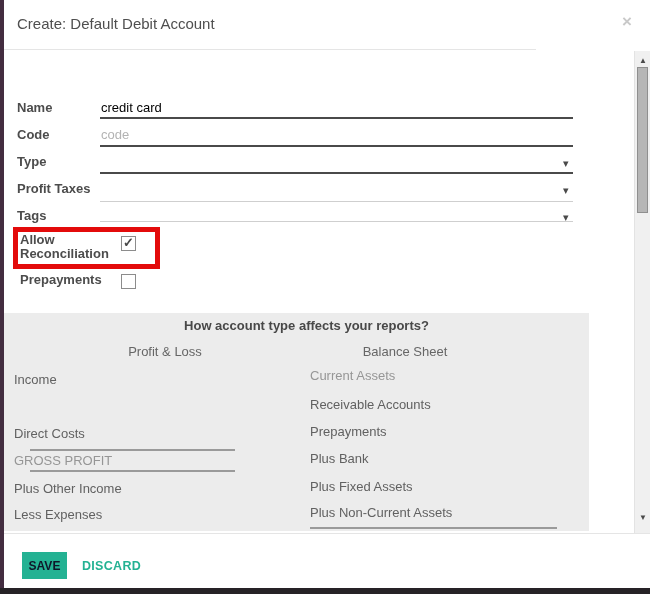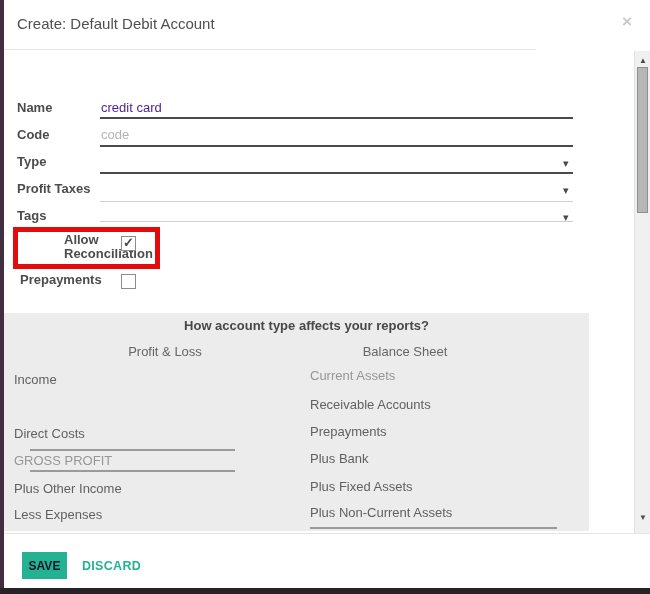--- a/index.html
+++ b/index.html
@@ -18,21 +18,21 @@
   
   .modal{position:absolute;left:4px;top:0;width:646px;height:588px;background:#fff;}
   .modal-header{position:absolute;left:0;top:0;width:532px;height:50px;border-bottom:1px solid #e5e5e5;background:#fff;}
   .modal-title{position:absolute;left:13px;top:15px;font-size:15px;color:#4f4f4f;}
   .close-x{position:absolute;left:618px;top:13px;font-size:17px;font-weight:bold;color:#c9c9c9;cursor:pointer;line-height:1;}
 
   .modal-body{position:absolute;left:0;top:51px;width:630px;height:482px;background:#fff;}
 
   
   .flabel{position:absolute;left:13px;font-size:13px;font-weight:bold;color:var(--text-dark);}
-  .fvalue{position:absolute;left:97px;font-size:13px;color:#4c1d95;}
+  .fvalue{position:absolute;left:97px;font-size:13px;color:#000000;}
   .fplaceholder{position:absolute;left:97px;font-size:13px;color:#b3b3b3;}
   .uline{position:absolute;left:96px;width:473px;height:0;}
   .uline.dark{border-top:2px solid var(--line-dark);}
   .uline.light{border-top:1px solid var(--line-light);}
   .caret{position:absolute;left:559px;font-size:11px;color:#4a4a4a;line-height:1;}
   .cbox{position:absolute;left:117px;width:15px;height:15px;border:1px solid #8c8c8c;background:#fff;cursor:pointer;}
   .cbox .tick{position:absolute;left:1px;top:-2px;font-size:13px;font-weight:bold;color:#4a4a4a;}
   .wraplabel{position:absolute;left:16px;width:104px;font-size:13px;font-weight:bold;color:var(--text-dark);line-height:14px;}
   .red-rect{position:absolute;left:9px;top:176px;width:147px;height:42px;border:5px solid var(--red);}
 
@@ -89,21 +89,21 @@
 
       <div class="flabel" style="top:130px;">Profit Taxes</div>
       <div class="caret" style="top:134px;">▾</div>
       <div class="uline light" style="top:150px;"></div>
 
       <div class="flabel" style="top:157px;">Tags</div>
       <div class="caret" style="top:161px;">▾</div>
       <div class="uline light" style="top:170px;"></div>
 
       <div class="red-rect"></div>
-      <div class="wraplabel" style="top:182px;margin-left:44px;">Allow Reconciliation</div>
+      <div class="wraplabel" style="top:182px;">Allow Reconciliation</div>
       <div class="cbox" style="top:185px;">
         <span class="tick">✓</span>
       </div>
 
       <div class="flabel" style="top:221px;left:16px;">Prepayments</div>
       <div class="cbox" style="top:223px;"></div>
 
       <div class="help-panel">
         <div class="hp-title">How account type affects your reports?</div>
         <div class="hp-colhead c2">Balance Sheet</div>

